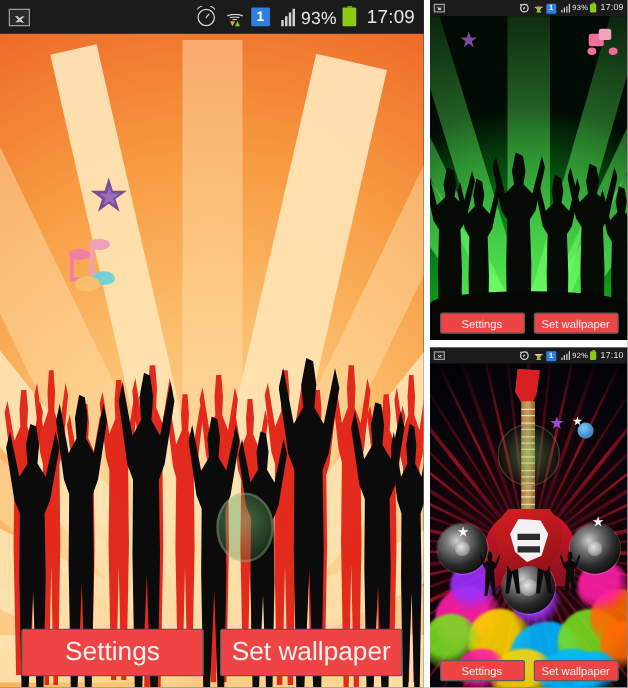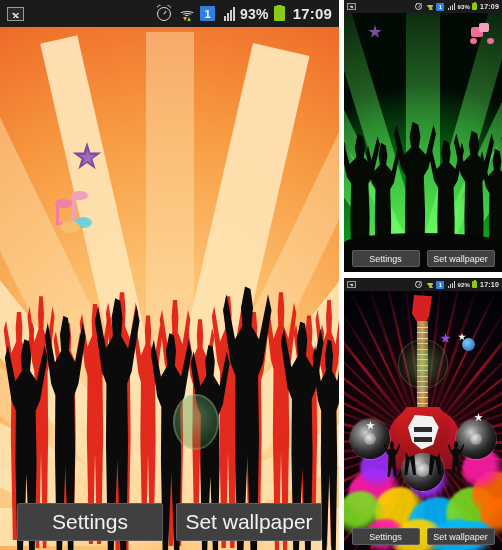--- a/index.html
+++ b/index.html
@@ -62,26 +62,26 @@
 
   
   .ic-signal { display:flex; align-items:flex-end; gap:1px; }
   .ic-signal i { display:block; background:#d0d0d0; width:2px; }
 
   
   .ic-batt { background:#8bc919; position:relative; border-radius:1px; }
   .ic-batt::before{ content:""; position:absolute; top:-1.5px; left:50%; transform:translateX(-50%);
      width:40%; height:1.5px; background:#8bc919; }
 
-  .sb-text { letter-spacing:.2px;font-weight:bold; }
+  .sb-text { letter-spacing:.2px; }
 
   
   .btnbar { position:absolute; left:0; right:0; display:flex; justify-content:center; }
   .wbtn {
-    background:#404040; color:#f2f2f2; text-align:center;
+    background:#ef4444; color:#f2f2f2; text-align:center;
     border:1px solid #5c5c62; border-radius:2px;
     white-space:nowrap; overflow:hidden; text-overflow:ellipsis;
     display:flex; align-items:center; justify-content:center;
     font-weight:400;
   }
 
   
   #p-main { left:0; top:0; width:339px; height:550px; }
   #p-main .statusbar { height:27px; padding:0 7px; }
   #p-main .sb-text { font-size:15px; }

